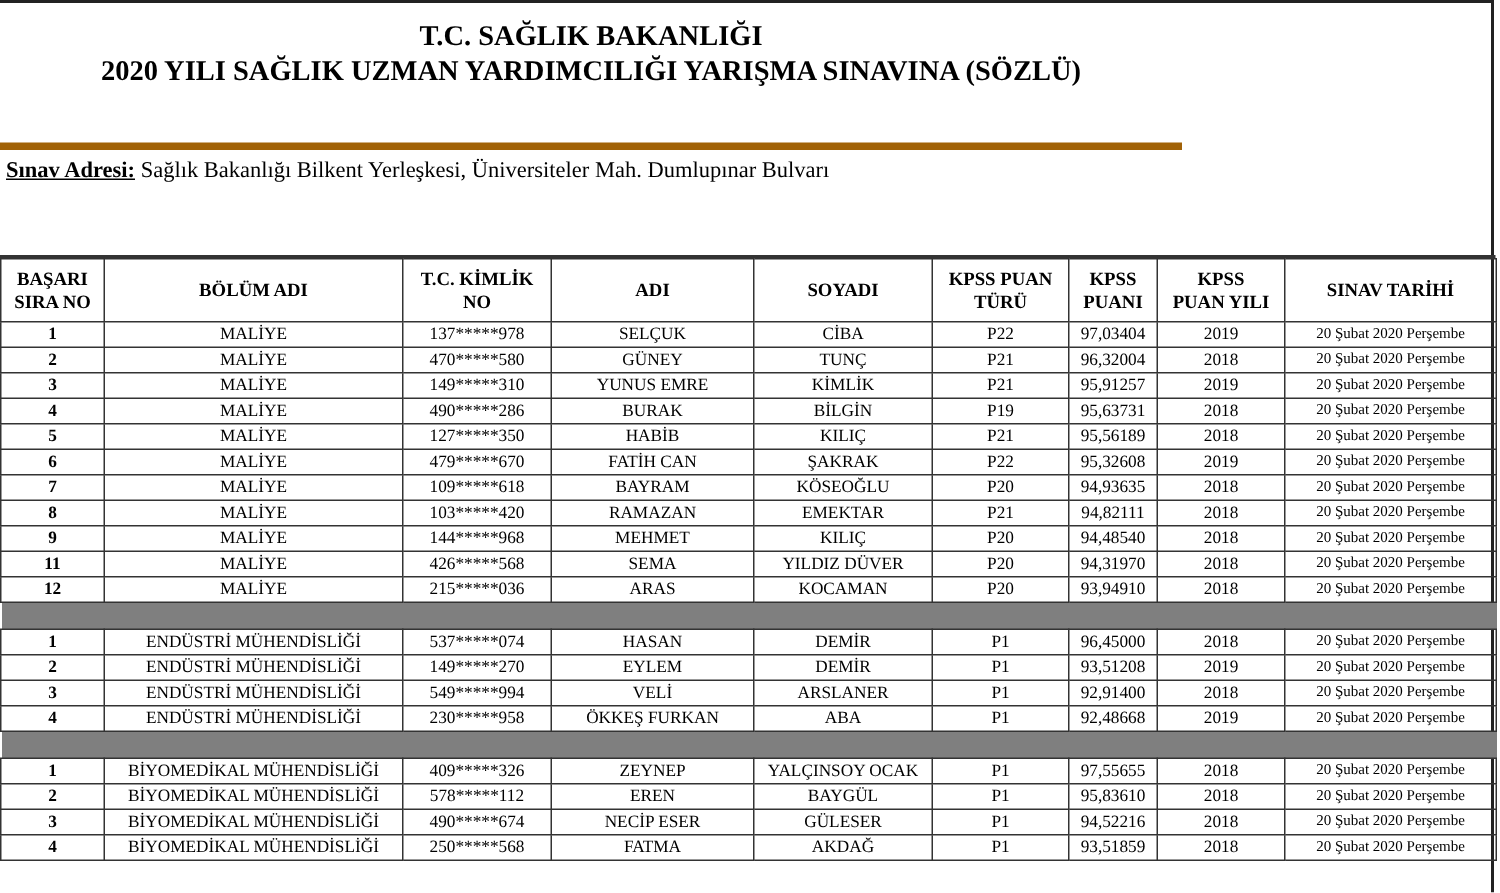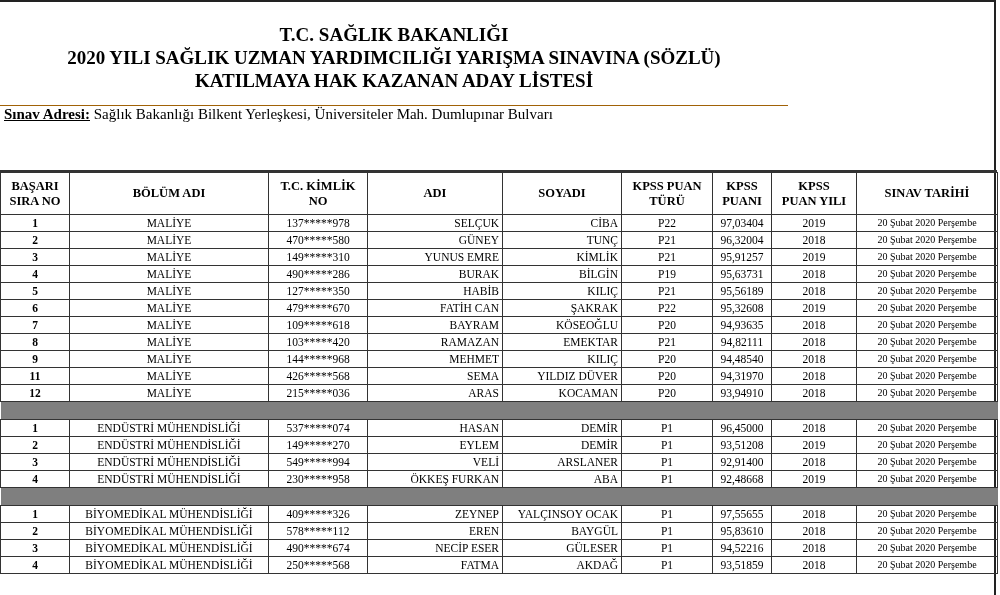--- a/index.html
+++ b/index.html
@@ -1,43 +1,42 @@
 <!DOCTYPE html>
 <html><head>
 <meta charset="utf-8">
 <style>
   html, body { margin:0; padding:0; background:#ffffff; }
   body { width:1000px; height:595px; overflow:hidden; position:relative; font-family:"Liberation Serif", serif; color:#000; }
   .frame { position:absolute; left:0; top:0; width:996px; height:595px; border-right:2px solid #222; border-top:2px solid #222; box-sizing:border-box; }
-  .title-block { position:absolute; left:0; top:10px; width:788px; height:95px; border-bottom:1px solid #a16207; text-align:center; }
+  .title-block { position:absolute; left:0; top:0; width:788px; height:95px; border-bottom:5px solid #a16207; text-align:center; }
   .title-line { font-weight:bold; font-size:19px; line-height:23px; }
   .title-line.first { margin-top:13px; }
   .info { position:absolute; left:4px; top:104px; font-size:15px; line-height:20px; }
   .info .lbl { font-weight:bold; text-decoration:underline; }
   .info .indent { padding-left:108px; }
   .tbl-wrap { position:absolute; left:0; top:170px; width:997px; border-top:2px solid #333; }
   table { border-collapse:collapse; width:997px; table-layout:fixed;padding-left:34px; }
   th, td { border:1px solid #333; padding:0 3px; white-space:nowrap; overflow:hidden; }
   th { font-size:12.5px; font-weight:bold; height:41px; text-align:center; line-height:15px; }
   td { font-size:11.5px; height:16px; line-height:16px; }
   td.c { text-align:center; }
-  td.l { text-align:right; }
+  td.l { text-align:center; }
   td.b { font-weight:bold; }
   td.date { font-size:10px; }
   tr.sep td { background:#7f7f7f; height:17px; border-left:none; border-right:none; padding:0; }
 </style>
 </head>
 <body>
 
 <div class="frame"></div>
 
 <div class="title-block">
   <div class="title-line first">T.C. SAĞLIK BAKANLIĞI</div>
   <div class="title-line">2020 YILI SAĞLIK UZMAN YARDIMCILIĞI YARIŞMA SINAVINA (SÖZLÜ)</div>
-  <div class="title-line">KATILMAYA HAK KAZANAN ADAY LİSTESİ</div>
 </div>
 
 <div class="info">
   <div><span class="lbl">Sınav Adresi:</span><span> Sağlık Bakanlığı Bilkent Yerleşkesi, Üniversiteler Mah. Dumlupınar Bulvarı</span></div>
 </div>
 
 <div class="tbl-wrap">
 <table>
   <colgroup>
     <col style="width:69px">

